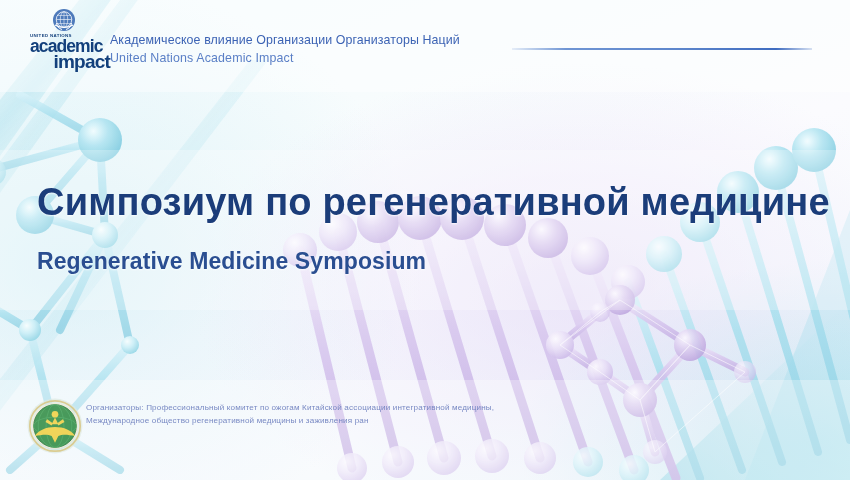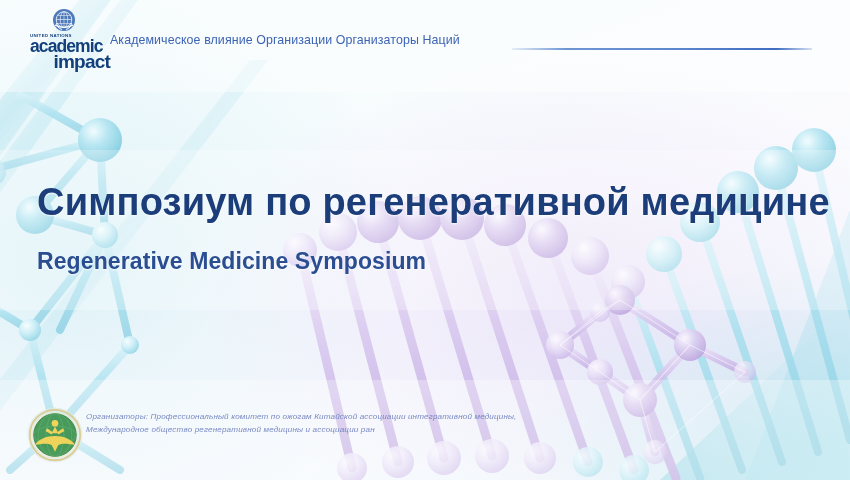--- a/index.html
+++ b/index.html
@@ -59,21 +59,21 @@
     text-align:center;
   }
   .title-en{
     position:absolute;left:37px;top:248px;width:790px;
     font-size:23px;font-weight:bold;color:#2a4e91;
     letter-spacing:0.1px;white-space:nowrap;
     text-shadow:0 1px 2px rgba(255,255,255,0.8);
   }
 
   
-  .footer{position:absolute;left:0;top:402px;width:695px;height:78px;font-style:italic;}
+  .footer{position:absolute;left:0;top:393px;width:695px;height:78px;}
   .host-emblem{position:absolute;left:27px;top:5px;width:56px;height:56px;opacity:0.93;}
   .foot-text{position:absolute;left:86px;top:9px;}
   .foot-ru{
     font-size:8.1px;color:#6d7fbe;line-height:1.55;letter-spacing:0.15px;
     white-space:nowrap;opacity:0.92;
   }
   .foot-en{
     font-size:8.4px;color:#6d7fbe;line-height:1.5;letter-spacing:0.2px;
     white-space:nowrap;margin-top:9px;opacity:0.92;
   }
@@ -262,20 +262,21 @@
       </svg>
       <div class="ai-word">
         <span class="ai-tiny">UNITED NATIONS</span>
         <span class="ai-l1">academic</span>
         <span class="ai-l2">impact</span>
       </div>
     </div>
 
     <div class="hdr-text">
       <div class="hdr-ru">Академическое влияние Организации Организаторы Наций</div>
+      <div class="hdr-en">United Nations Academic Impact</div>
     </div>
 
     <div class="hdr-rule"></div>
   </div>
 
   <div class="title-ru">Симпозиум по регенеративной медицине</div>
   <div class="title-en">Regenerative Medicine Symposium</div>
 
   <div class="footer">
     <svg class="host-emblem" viewBox="0 0 100 100">
@@ -293,17 +294,17 @@
         <circle cx="50" cy="29" r="6"></circle>
         <path d="M50 35 L44 47 L56 47 Z"></path>
         <path d="M36 38 L46 45 L44 49 L33 43 Z"></path>
         <path d="M64 38 L54 45 L56 49 L67 43 Z"></path>
         <path d="M50 52 C34 52 20 58 14 68 C26 66 36 64 44 68 L50 80 L56 68 C64 64 74 66 86 68 C80 58 66 52 50 52 Z"></path>
       </g>
     </svg>
 
     <div class="foot-text">
       <div class="foot-ru">Организаторы: Профессиональный комитет по ожогам Китайской ассоциации интегративной медицины,</div>
-      <div class="foot-ru">Международное общество регенеративной медицины и ассоциации ран</div>
+      <div class="foot-ru">Международное общество регенеративной медицины и заживления ран</div>
     </div>
   </div>
 
 </div>
 
 </body></html>

